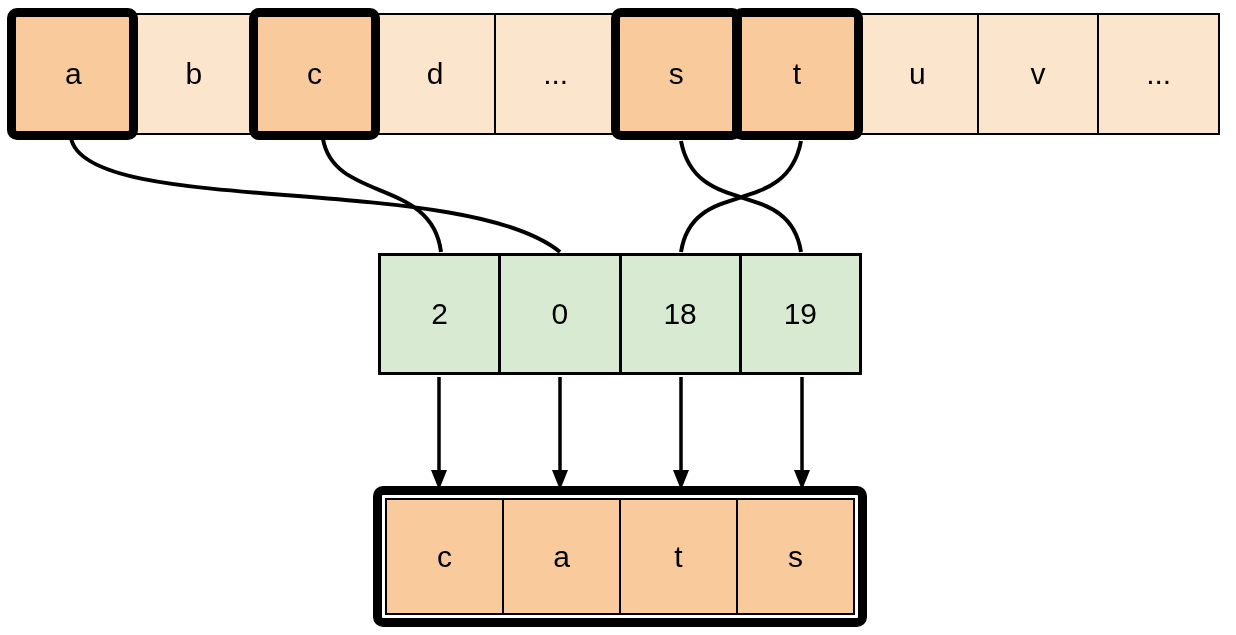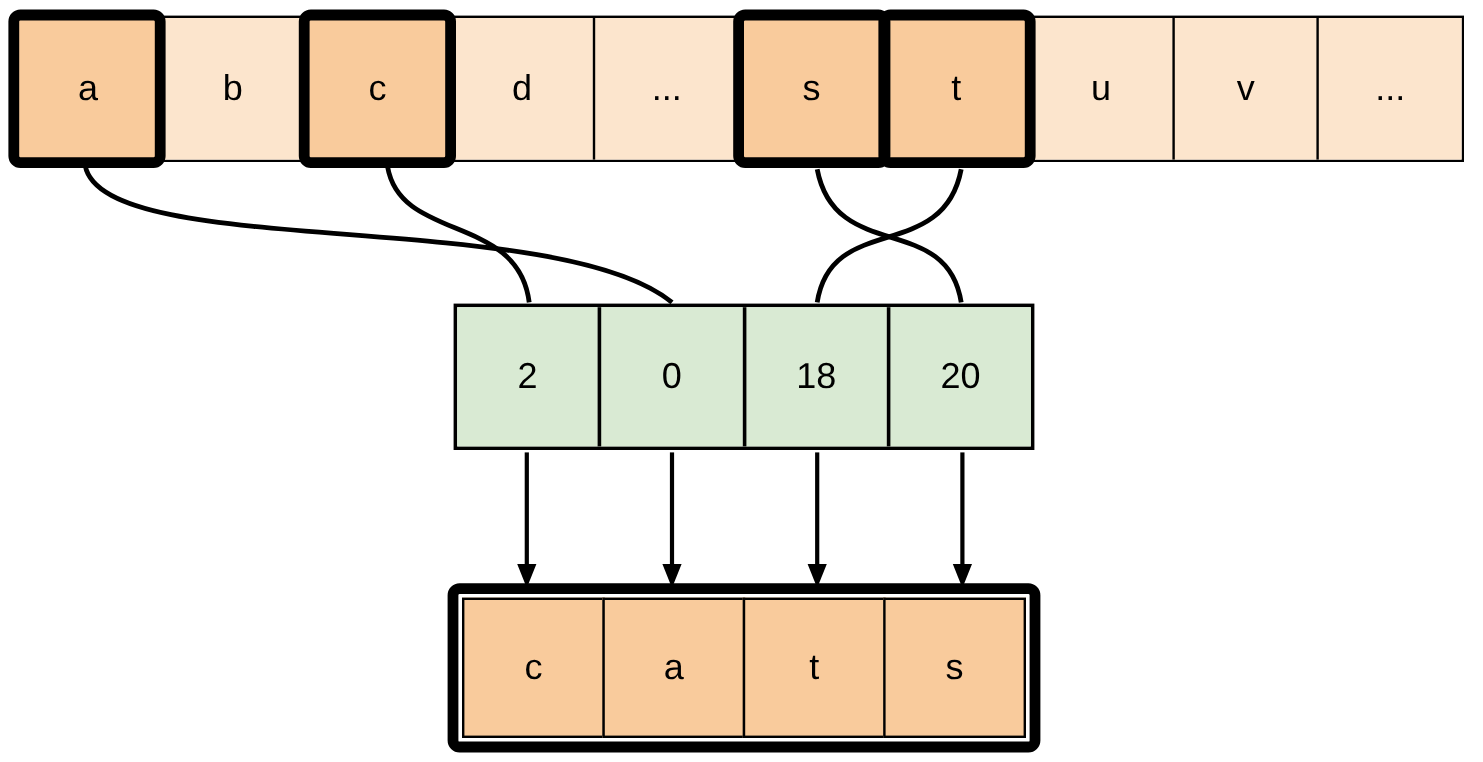--- a/index.html
+++ b/index.html
@@ -91,21 +91,21 @@
     <div class="cell">
         <span>2</span>
       </div>
     <div class="cell">
         <span>0</span>
       </div>
     <div class="cell">
         <span>18</span>
       </div>
     <div class="cell">
-        <span>20</span>
+        <span>19</span>
       </div>
   </div>
 
   <div class="row output-row">
     <div class="cell">
         <span>c</span>
       </div>
     <div class="cell">
         <span>a</span>
       </div>

